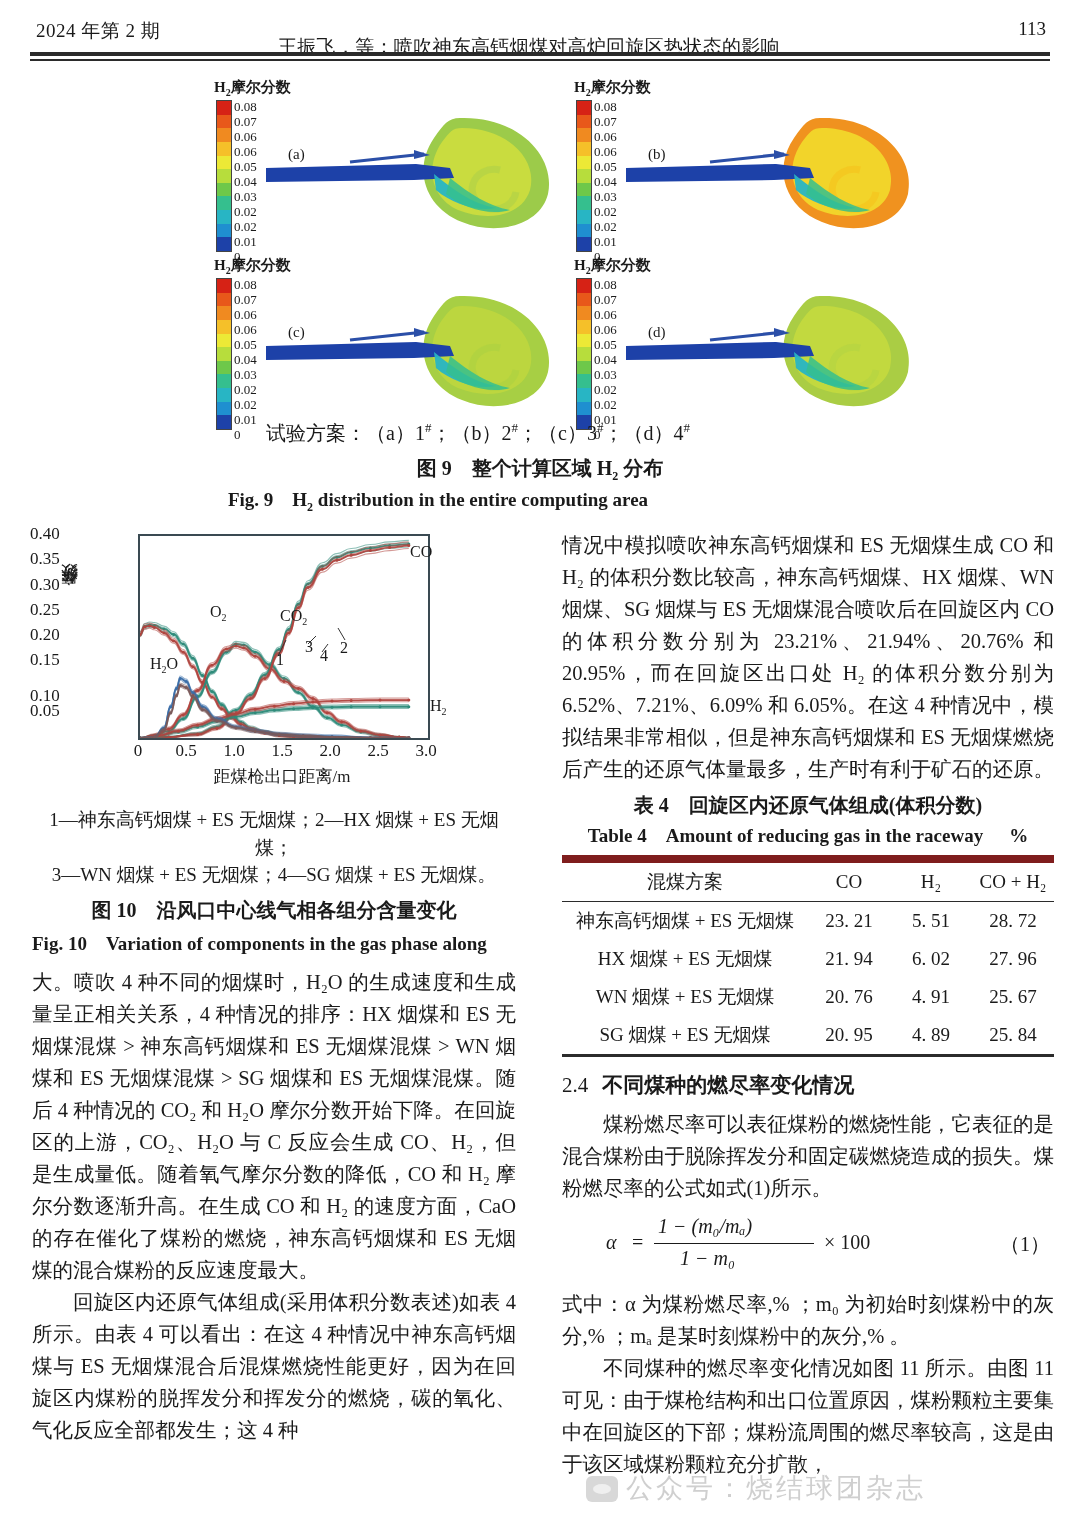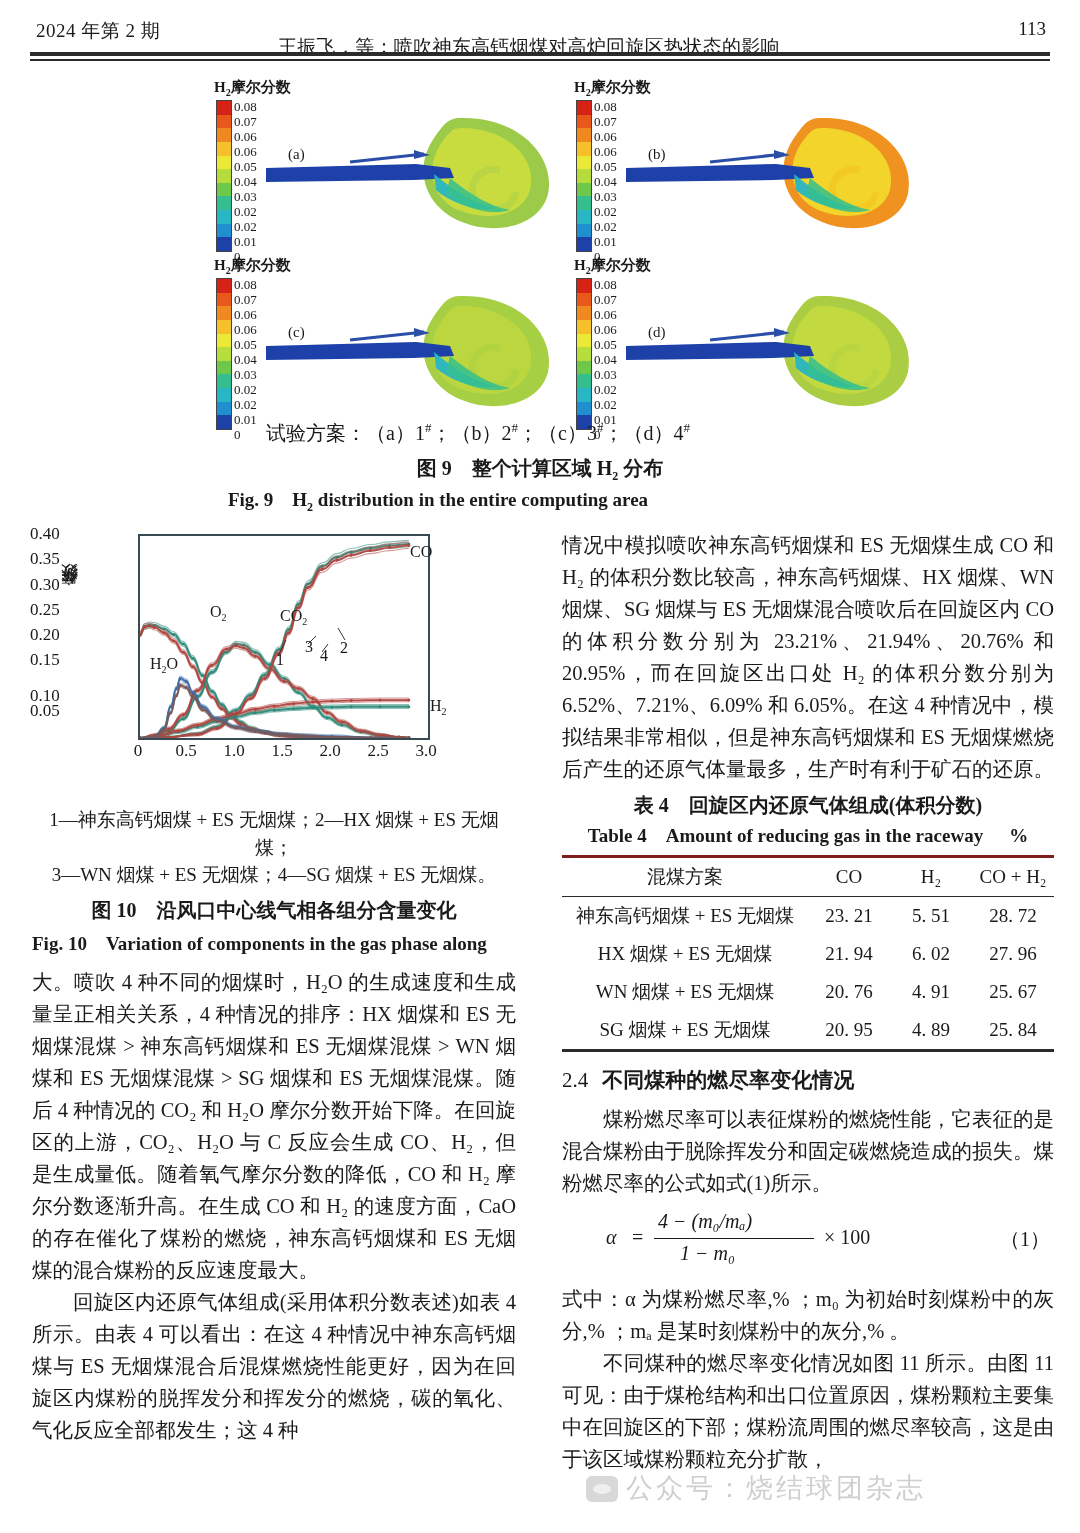--- a/index.html
+++ b/index.html
@@ -68,21 +68,21 @@
   .body{font-size:20.5px;line-height:1.56;text-align:justify;margin-top:10px;}
   .body p{margin:0;}
   .indent{text-indent:2em;}
 
   
   .tcap-cn{font-size:20px;font-weight:700;text-align:center;margin-top:6px;}
   .tcap-en{font-size:19px;font-weight:700;text-align:center;margin-top:4px;}
   .tcap-en .unit{margin-left:26px;}
   table.t4{border-collapse:collapse;width:492px;margin-top:6px;font-size:19px;}
   table.t4 th,table.t4 td{padding:6px 0;text-align:center;font-weight:400;}
-  .t4 thead tr{border-top:3px solid #7f1d1d;border-bottom:1.5px solid #2b2b2b;}
+  .t4 thead tr{border-top:8px solid #7f1d1d;border-bottom:1.5px solid #2b2b2b;}
   .t4 tbody tr:last-child{border-bottom:3px solid #2b2b2b;}
   .t4 td.scheme,.t4 th.scheme{width:246px;}
   .t4 td.num,.t4 th.num{width:82px;}
 
   .sec{font-size:21px;font-weight:700;margin-top:14px;}
   .sec .num{margin-right:14px;font-weight:400;}
 
   
   .formula{position:relative;margin-top:10px;height:64px;font-size:20px;}
   .fx{position:absolute;left:44px;top:16px;font-style:italic;}
@@ -530,20 +530,21 @@
       </div>
       <div id="xticks">
           <div class="xtick" style="left: 66px;">0</div>
           <div class="xtick" style="left: 114px;">0.5</div>
           <div class="xtick" style="left: 162px;">1.0</div>
           <div class="xtick" style="left: 210px;">1.5</div>
           <div class="xtick" style="left: 258px;">2.0</div>
           <div class="xtick" style="left: 306px;">2.5</div>
           <div class="xtick" style="left: 354px;">3.0</div>
         </div>
+      <div class="xlab">距煤枪出口距离/m</div>
 
       <div class="anno" style="left:158px;top:84px;">O<sub>2</sub></div>
       <div class="anno" style="left:228px;top:88px;">CO<sub>2</sub></div>
       <div class="anno" style="left:98px;top:136px;">H<sub>2</sub>O</div>
       <div class="anno" style="left:358px;top:24px;">CO</div>
       <div class="anno" style="left:378px;top:178px;">H<sub>2</sub></div>
       <div class="anno" style="left:224px;top:132px;">1</div>
       <div class="anno" style="left:288px;top:120px;">2</div>
       <div class="anno" style="left:253px;top:119px;">3</div>
       <div class="anno" style="left:268px;top:128px;">4</div>
@@ -616,21 +617,21 @@
       <span class="num">2.4</span><span>不同煤种的燃尽率变化情况</span>
     </div>
 
     <div class="body">
       <p class="indent">煤粉燃尽率可以表征煤粉的燃烧性能，它表征的是混合煤粉由于脱除挥发分和固定碳燃烧造成的损失。煤粉燃尽率的公式如式(1)所示。</p>
     </div>
 
     <div class="formula">
       <span class="fx">α</span>
       <span class="feq">=</span>
-      <span class="fnum">4 − (m₀/mₐ)</span>
+      <span class="fnum">1 − (m₀/mₐ)</span>
       <span class="fbar"></span>
       <span class="fden">1 − m₀</span>
       <span class="fmul">× 100</span>
       <span class="feqno">（1）</span>
     </div>
 
     <div class="body">
       <p>式中：α 为煤粉燃尽率,% ；m₀ 为初始时刻煤粉中的灰分,% ；mₐ 是某时刻煤粉中的灰分,% 。</p>
       <p class="indent">不同煤种的燃尽率变化情况如图 11 所示。由图 11 可见：由于煤枪结构和出口位置原因，煤粉颗粒主要集中在回旋区的下部；煤粉流周围的燃尽率较高，这是由于该区域煤粉颗粒充分扩散，</p>
     </div>

